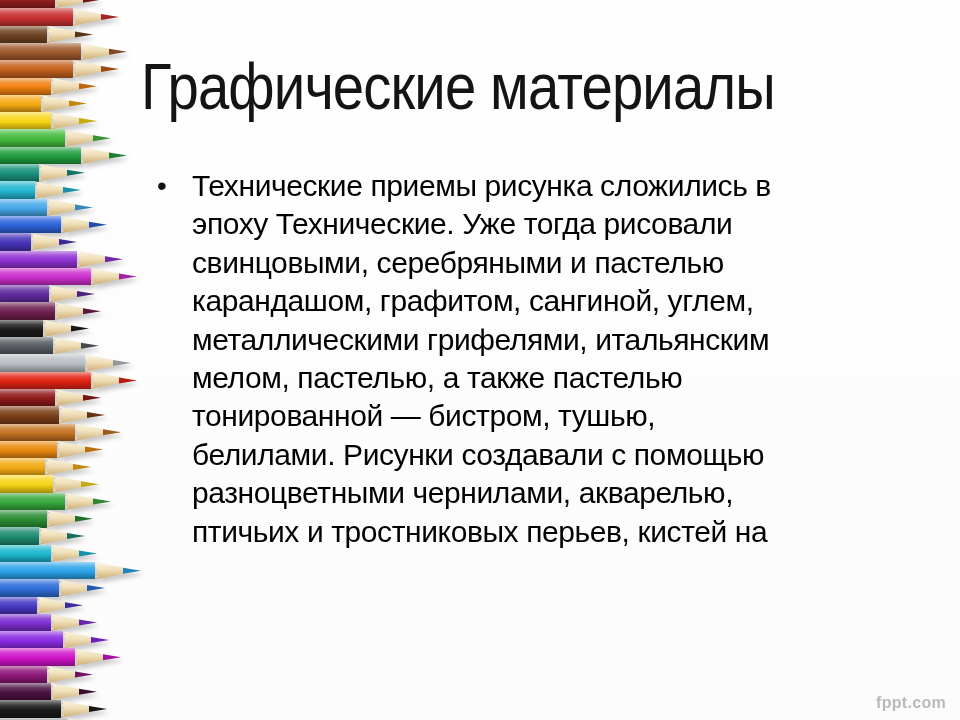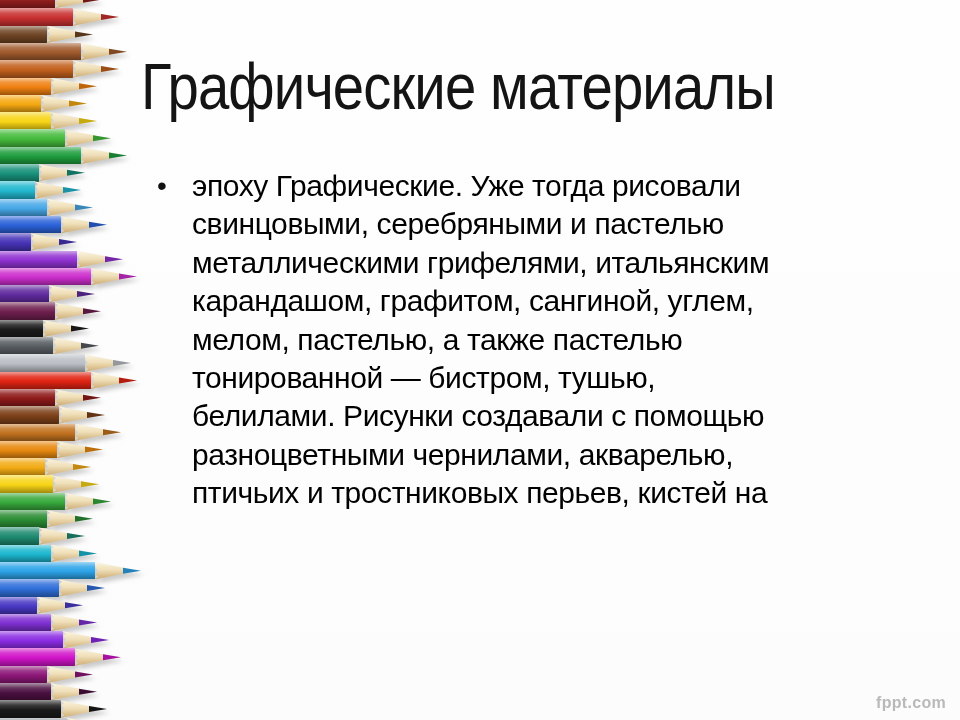--- a/index.html
+++ b/index.html
@@ -281,24 +281,25 @@
         <div class="p-wood" style="left: 66px;"></div>
         <div class="p-lead" style="left: 95px; background: rgb(114, 119, 125);"></div>
       </div>
     </div>
 
   <h1 class="slide-title">Графические материалы</h1>
 
   <div class="bullet-item">
     <span class="bullet-glyph">•</span>
     <div class="body-lines">
-        <div class="body-line">эпоху Графические. Уже тогда рисовали</div>
+        <div class="body-line">Технические приемы рисунка сложились в</div>
+        <div class="body-line">эпоху Технические. Уже тогда рисовали</div>
         <div class="body-line">свинцовыми, серебряными и пастелью</div>
+        <div class="body-line">карандашом, графитом, сангиной, углем,</div>
         <div class="body-line">металлическими грифелями, итальянским</div>
-        <div class="body-line">карандашом, графитом, сангиной, углем,</div>
         <div class="body-line">мелом, пастелью, а также пастелью</div>
         <div class="body-line">тонированной — бистром, тушью,</div>
         <div class="body-line">белилами. Рисунки создавали с помощью</div>
         <div class="body-line">разноцветными чернилами, акварелью,</div>
         <div class="body-line">птичьих и тростниковых перьев, кистей на</div>
       </div>
   </div>
 
   <div class="watermark">fppt.com</div>
 

